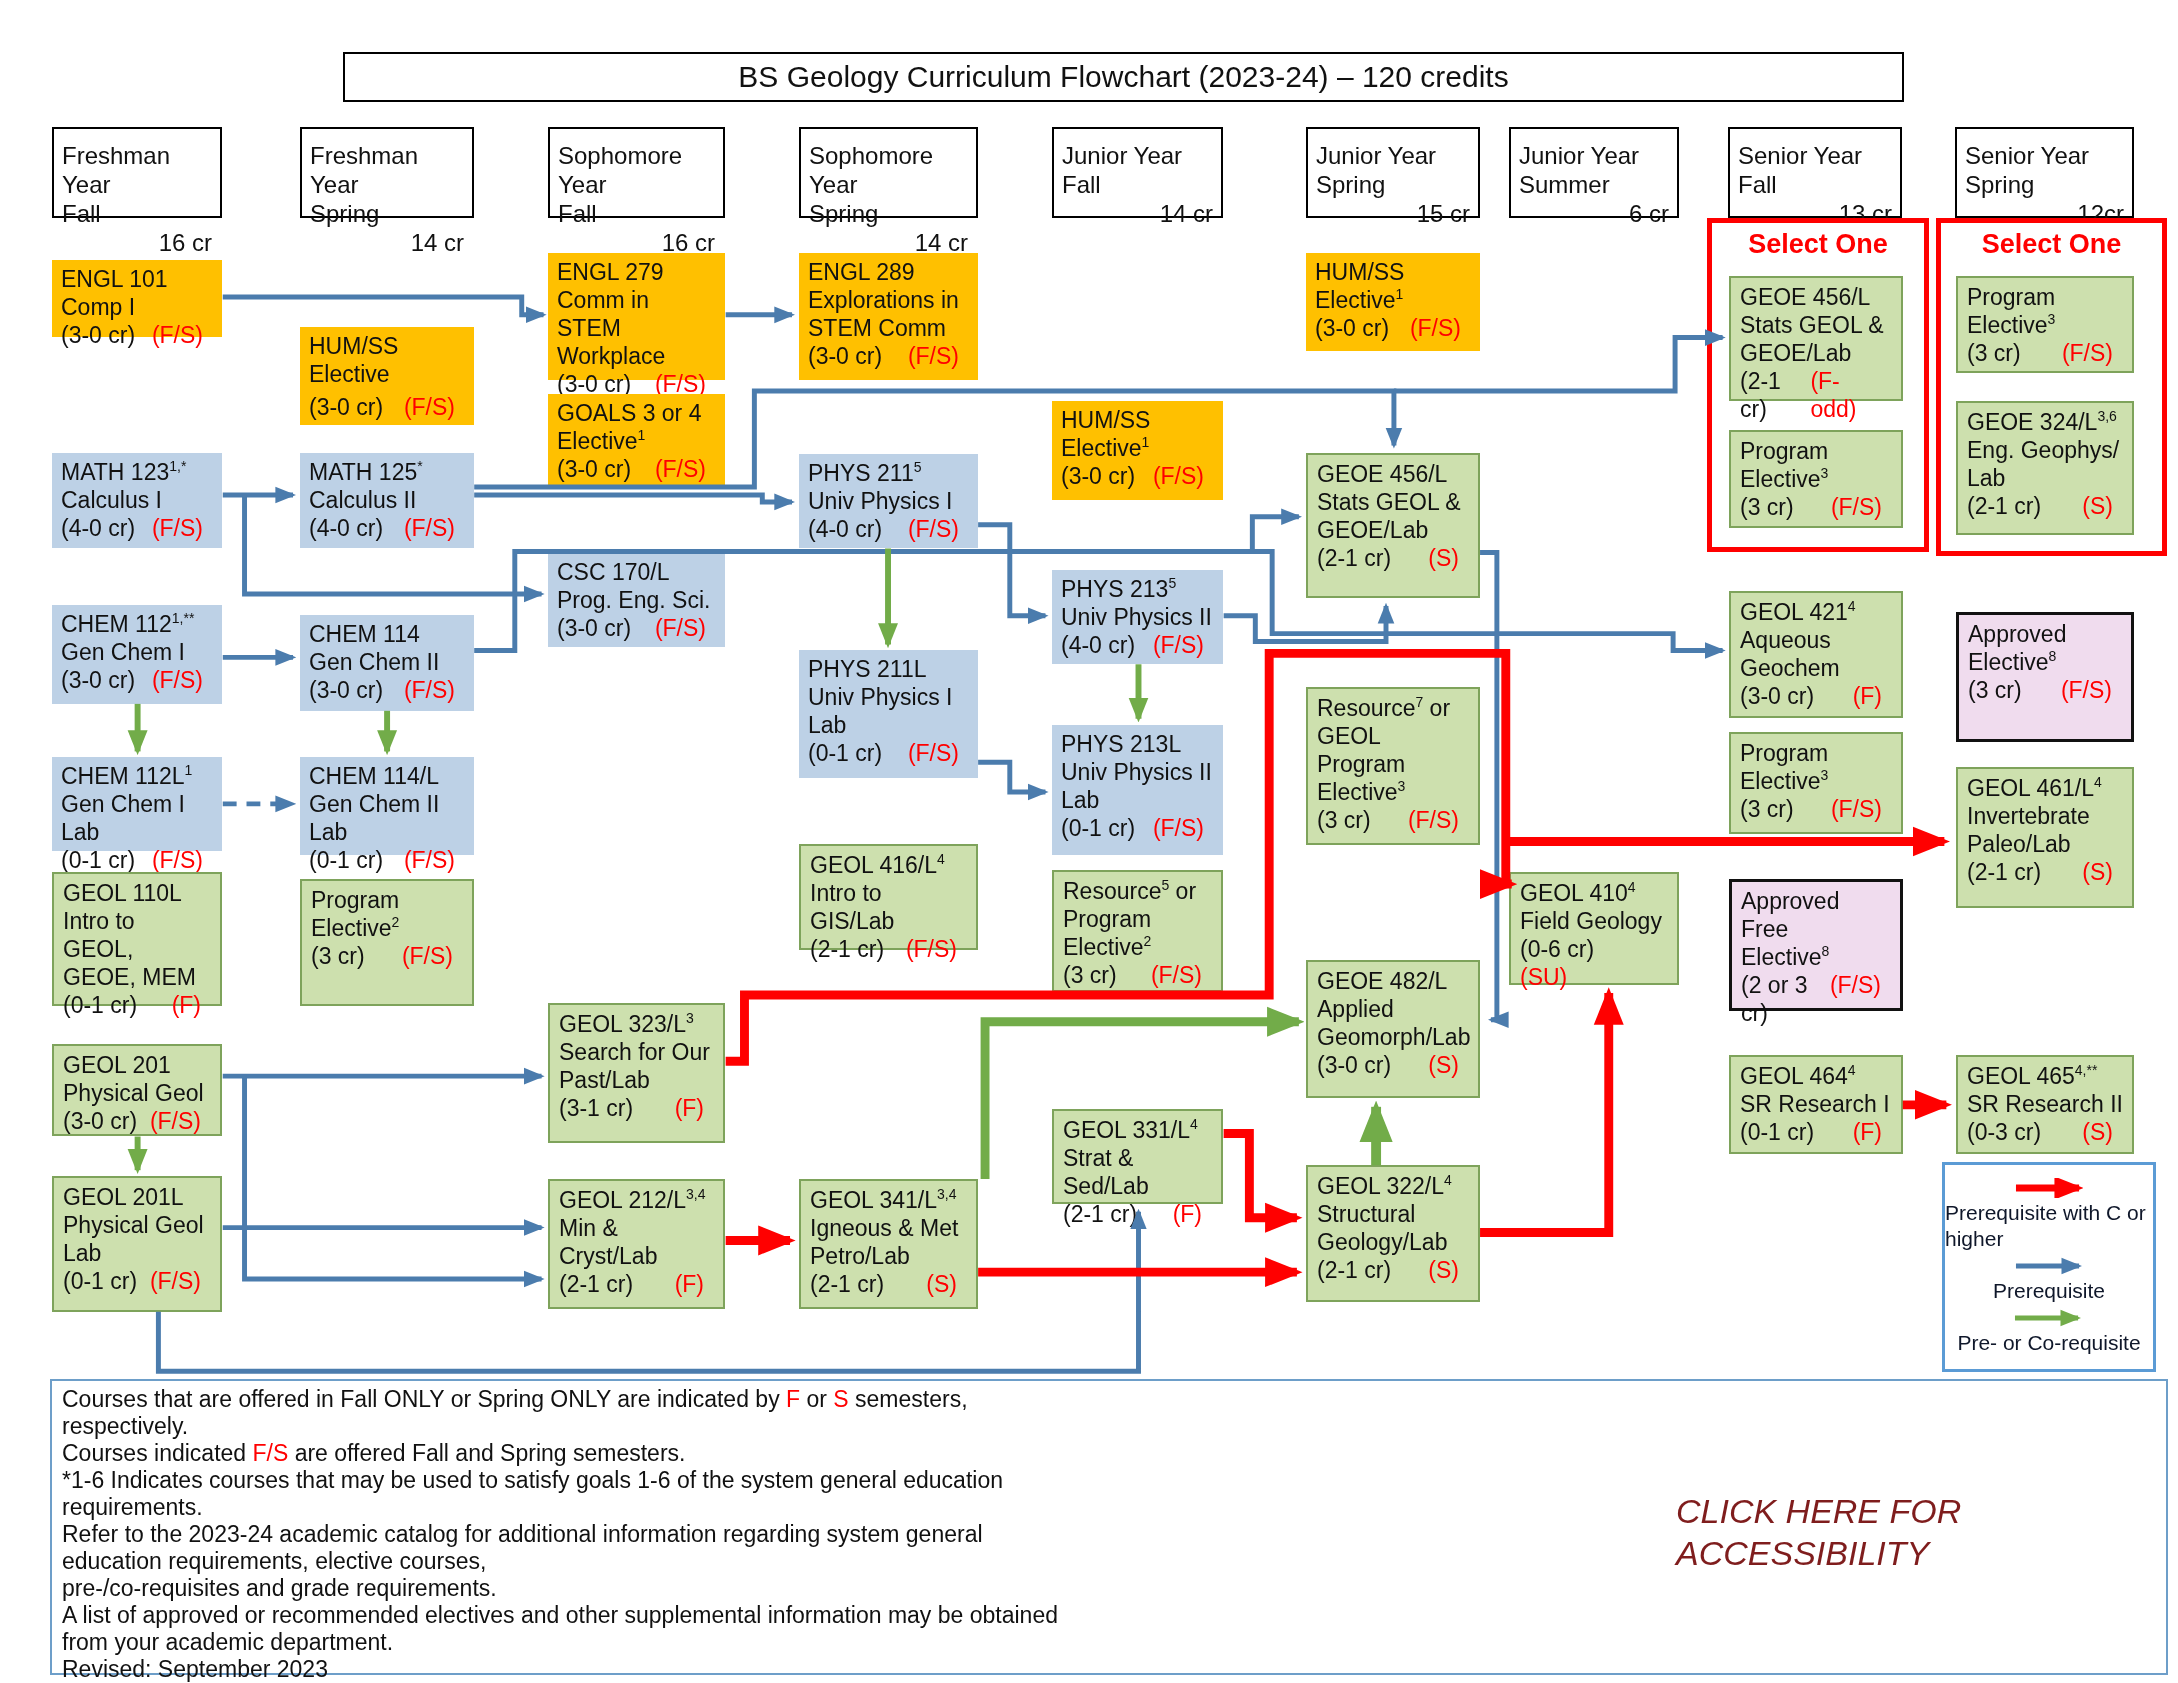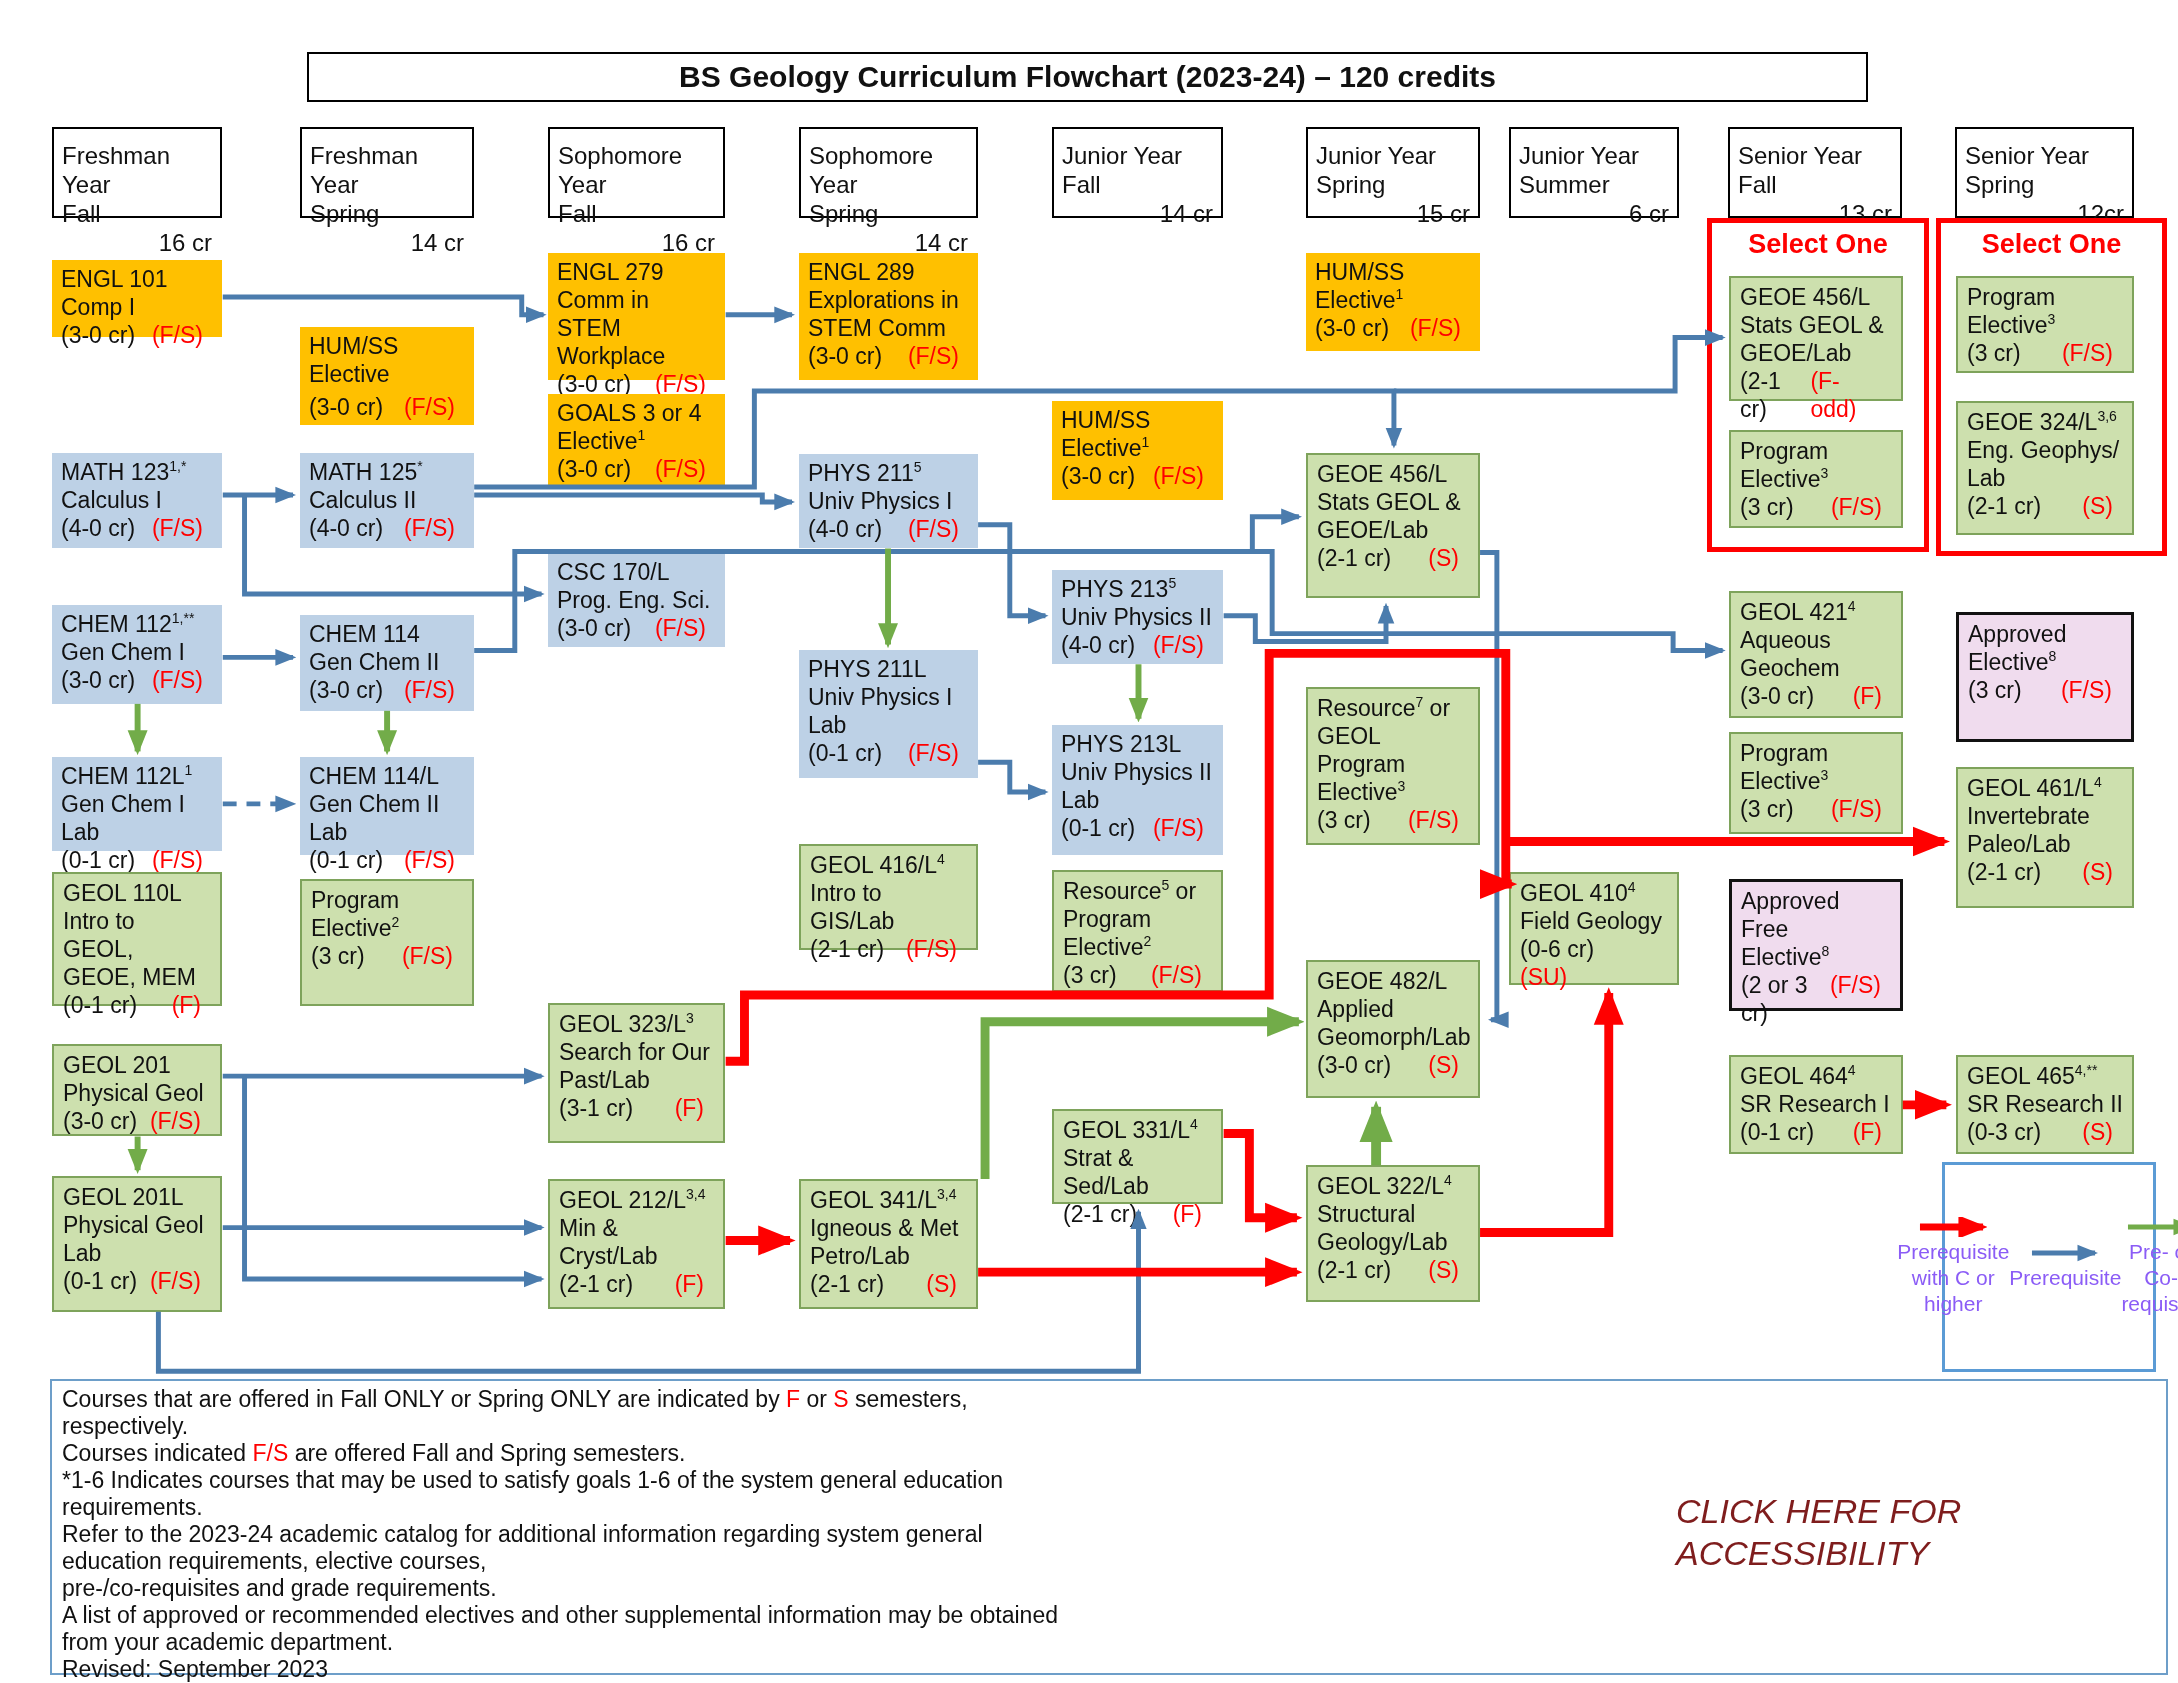--- a/index.html
+++ b/index.html
@@ -1,41 +1,41 @@
 <!DOCTYPE html>
 <html><head>
 <meta charset="utf-8">
 <style>
   html,body{margin:0;padding:0;background:#ffffff;}
   #canvas{position:relative;width:2178px;height:1683px;background:#ffffff;
           font-family:"Liberation Sans",sans-serif;color:#111;overflow:hidden;}
-  .title-box{position:absolute;left:307px;top:52px;width:1557px;height:46px;
+  .title-box{position:absolute;left:343px;top:52px;width:1557px;height:46px;
              border:2px solid #000;display:flex;align-items:center;justify-content:center;
-             font-size:30px;font-weight:bold;background:#fff;}
+             font-size:30px;font-weight:normal;background:#fff;}
   .header-box{position:absolute;border:2px solid #000;background:#fff;
               display:flex;flex-direction:column;padding:12px 8px;box-sizing:border-box;
               font-size:24px;line-height:29px;}
   .header-box .cr{margin-top:auto;align-self:flex-end;}
   .course{position:absolute;box-sizing:border-box;padding:5px 9px 4px 9px;
           font-size:23px;line-height:28px;display:flex;flex-direction:column;}
   .course sup{font-size:14px;line-height:0;}
   .course.orange{background:#FFC000;}
   .course.blue{background:#BDD1E6;}
   .course.green{background:#CDE0AE;border:2px solid #7EA35B;}
   .course.pink{background:#F0DCEE;border:3px solid #111;}
   .crline{display:flex;justify-content:space-between;padding-right:10px;}
   .sem{color:#FF0000;}
   .semline{color:#FF0000;}
   .select-group{position:absolute;border:5px solid #FF0000;background:#fff;box-sizing:border-box;}
   .select-label{text-align:center;color:#FF0000;font-weight:bold;font-size:27px;margin-top:6px;}
   #arrows{position:absolute;left:0;top:0;width:2178px;height:1683px;pointer-events:none;}
   .legend{position:absolute;left:1942px;top:1162px;width:214px;height:210px;
           border:3px solid #5B9BD5;box-sizing:border-box;background:#fff;
-          display:flex;flex-direction:row;align-items:center;justify-content:center;
-          color:#8b5cf6;font-size:21px;text-align:center;line-height:26px;}
+          display:flex;flex-direction:column;align-items:center;justify-content:center;
+          color:#0f172a;font-size:21px;text-align:left;line-height:26px;}
   .legend-item{margin:2px 0;}
   .legend-glyph{display:block;margin:0 auto 2px auto;}
   .footer{position:absolute;left:50px;top:1379px;width:2118px;height:296px;
           border:2px solid #6D9EC9;box-sizing:border-box;background:#fff;
           font-size:23px;line-height:27px;padding:5px 10px;}
   .footer .red{color:#FF0000;}
   .access-link{position:absolute;left:1676px;top:1490px;color:#7f1d1d;font-style:italic;
                font-size:34px;line-height:42px;cursor:pointer;}
 </style>
 </head>

